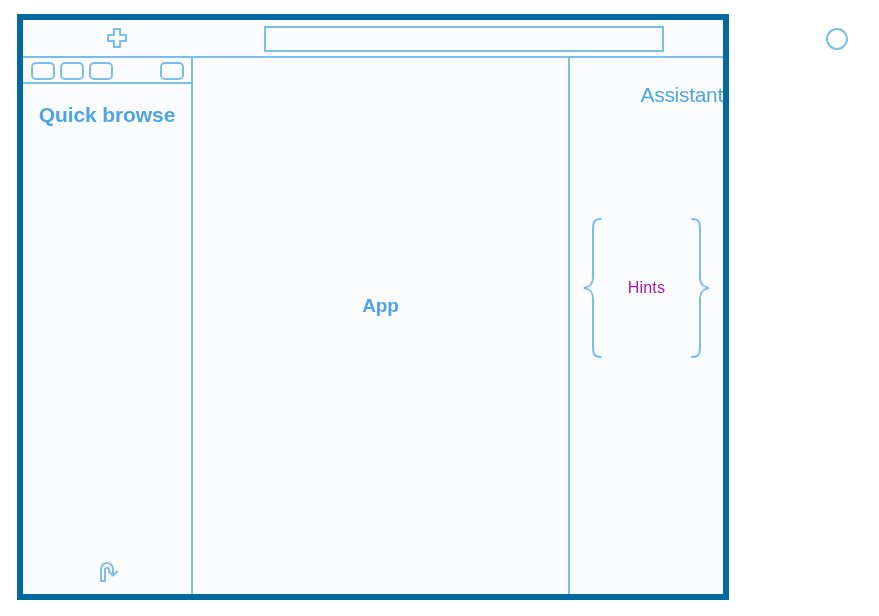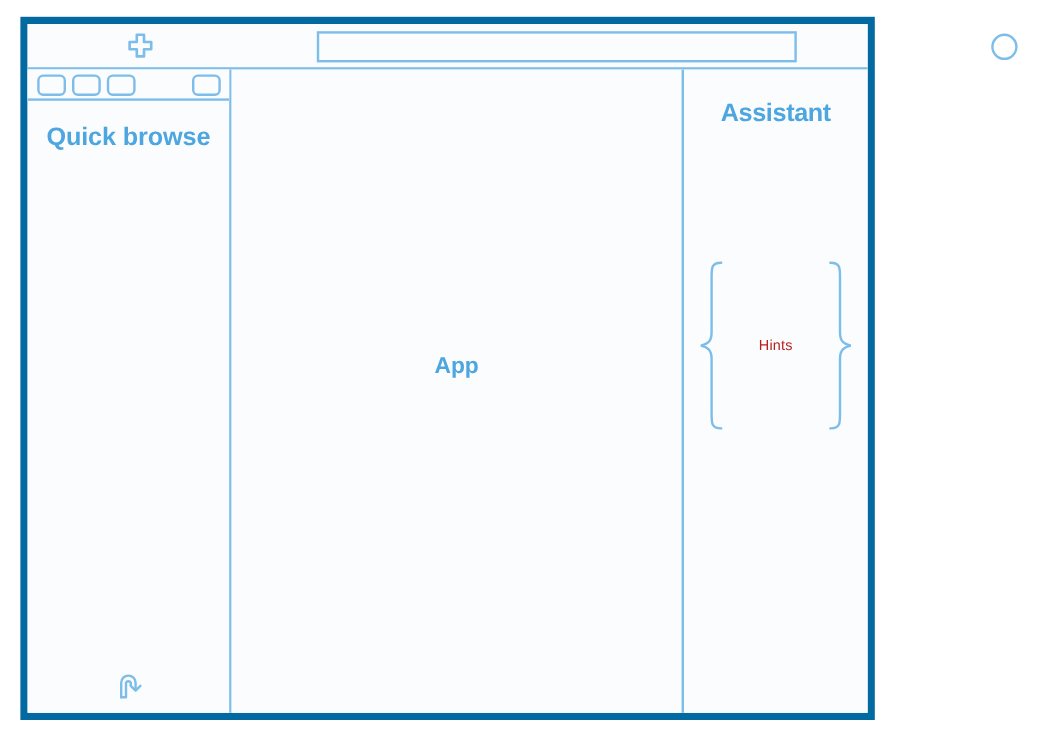--- a/index.html
+++ b/index.html
@@ -163,23 +163,23 @@
   
   .assistant-panel {
     position: relative;
     width: 153px;
     flex: 0 0 153px;
     box-sizing: border-box;
     background: #fbfcfd;
   }
   .assistant-title {
     margin-top: 25px;
-    text-align: center;
+    text-align: right;
     font-size: 21px;
-    font-weight: bold;
+    font-weight: normal;
     color: #4da6e0;
     letter-spacing: -0.3px;
   }
 
   .hints-block {
     position: absolute;
     left: 11px;
     top: 159px;
     width: 131px;
     height: 142px;
@@ -190,22 +190,22 @@
   .brace {
     position: absolute;
     top: 0;
     height: 142px;
     width: 24px;
   }
   .brace.left { left: 0; }
   .brace.right { right: 0; }
   .brace svg { display: block; }
   .hints-label {
-    font-size: 12px;
-    color: #b91c1c;
+    font-size: 16px;
+    color: #a21caf;
     font-weight: normal;
     letter-spacing: 0.2px;
     position: relative;
     z-index: 2;
   }
 </style>
 </head>
 <body>
 
 <div class="wireframe">

